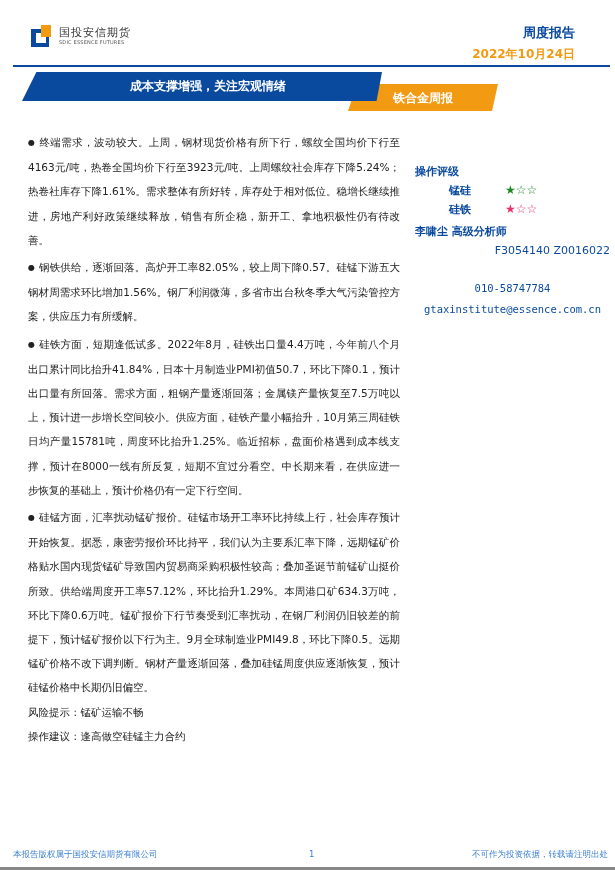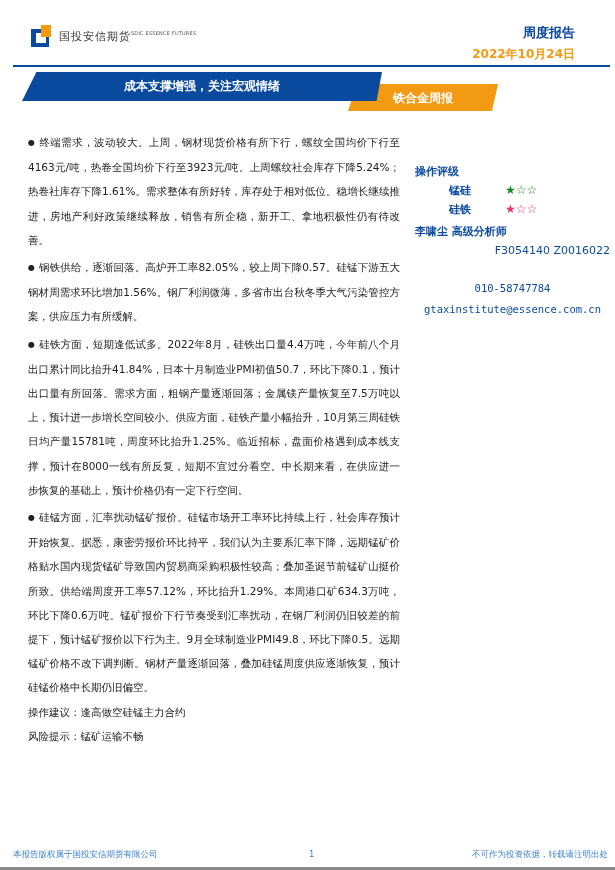--- a/index.html
+++ b/index.html
@@ -4,33 +4,33 @@
 <style>
   html, body { margin: 0; padding: 0; background: #ffffff; }
   body { width: 615px; height: 870px; position: relative; overflow: hidden;
          font-family: "DejaVu Sans", "Liberation Sans", sans-serif; color: #222; }
 
   .logo { position: absolute; left: 31px; top: 25px; display: flex; align-items: center; }
   .logo-mark { position: relative; width: 22px; height: 22px; margin-right: 6px; }
   .logo-mark .blue { position: absolute; left: 0; top: 4px; width: 18px; height: 18px; background: #0a4a9e; }
   .logo-mark .white { position: absolute; left: 5px; top: 8px; width: 10px; height: 10px; background: #fff; }
   .logo-mark .orange { position: absolute; left: 10px; top: 0; width: 10px; height: 12px; background: #f39a13; }
-  .logo-text { display: flex; }
+  .logo-text { display: flex; flex-direction: column; }
   .logo-cn { font-size: 11px; color: #333; letter-spacing: 1px; line-height: 13px; }
   .logo-en { font-size: 5px; color: #555; line-height: 7px; letter-spacing: 0.2px; }
 
   .hdr-right { position: absolute; right: 40px; top: 24px; text-align: right; }
   .report-type { font-size: 13px; font-weight: bold; color: #0a4a9e; line-height: 18px; }
   .report-date { font-size: 12px; font-weight: bold; color: #f39a13; line-height: 18px; margin-top: 3px; }
 
   .hline { position: absolute; left: 13px; top: 65px; width: 597px; height: 2px; background: #0a4a9e; }
 
   .banner-blue { position: absolute; left: 22px; top: 72px; width: 360px; height: 29px;
                  background: #0a4a9e; clip-path: polygon(4% 0, 100% 0, 98.5% 100%, 0 100%); }
-  .banner-title { position: absolute; left: 22px; top: 72px; width: 360px; height: 29px;
+  .banner-title { position: absolute; left: 28px; top: 72px; width: 360px; height: 29px;
                   text-align: center; line-height: 29px; font-size: 12px; font-weight: bold; color: #ffffff; }
   .banner-orange { position: absolute; left: 348px; top: 84px; width: 150px; height: 27px;
                    background: #f39a13; clip-path: polygon(6% 0, 100% 0, 96% 100%, 0 100%); }
   .banner-tag { position: absolute; left: 348px; top: 84px; width: 150px; height: 35px;
                 text-align: center; line-height: 29px; font-size: 12px; font-weight: bold; color: #ffffff; }
 
   .main { position: absolute; left: 28px; top: 130px; width: 372px; }
   .para { font-size: 10.5px; line-height: 24.2px; color: #222; margin: 0; text-align: justify; }
   .para .bullet { font-size: 8px; margin-right: 4px; vertical-align: 1px; }
   .para + .para { margin-top: 3px; }
@@ -86,22 +86,22 @@
   </p>
   <p class="para">
     <span class="bullet">●</span><span>钢铁供给，逐渐回落。高炉开工率82.05%，较上周下降0.57。硅锰下游五大钢材周需求环比增加1.56%。钢厂利润微薄，多省市出台秋冬季大气污染管控方案，供应压力有所缓解。</span>
   </p>
   <p class="para">
     <span class="bullet">●</span><span>硅铁方面，短期逢低试多。2022年8月，硅铁出口量4.4万吨，今年前八个月出口累计同比抬升41.84%，日本十月制造业PMI初值50.7，环比下降0.1，预计出口量有所回落。需求方面，粗钢产量逐渐回落；金属镁产量恢复至7.5万吨以上，预计进一步增长空间较小。供应方面，硅铁产量小幅抬升，10月第三周硅铁日均产量15781吨，周度环比抬升1.25%。临近招标，盘面价格遇到成本线支撑，预计在8000一线有所反复，短期不宜过分看空。中长期来看，在供应进一步恢复的基础上，预计价格仍有一定下行空间。</span>
   </p>
   <p class="para">
     <span class="bullet">●</span><span>硅锰方面，汇率扰动锰矿报价。硅锰市场开工率环比持续上行，社会库存预计开始恢复。据悉，康密劳报价环比持平，我们认为主要系汇率下降，远期锰矿价格贴水国内现货锰矿导致国内贸易商采购积极性较高；叠加圣诞节前锰矿山挺价所致。供给端周度开工率57.12%，环比抬升1.29%。本周港口矿634.3万吨，环比下降0.6万吨。锰矿报价下行节奏受到汇率扰动，在钢厂利润仍旧较差的前提下，预计锰矿报价以下行为主。9月全球制造业PMI49.8，环比下降0.5。远期锰矿价格不改下调判断。钢材产量逐渐回落，叠加硅锰周度供应逐渐恢复，预计硅锰价格中长期仍旧偏空。</span>
   </p>
+  <p class="plain">风险提示：锰矿运输不畅</p>
   <p class="plain">操作建议：逢高做空硅锰主力合约</p>
-  <p class="plain">风险提示：锰矿运输不畅</p>
 </div>
 
 <div class="side">
   <div class="side-head">操作评级</div>
   <div class="rating-row">
     <span class="rating-name">锰硅</span>
     <span class="stars green">★☆☆</span>
   </div>
   <div class="rating-row">
     <span class="rating-name">硅铁</span>

